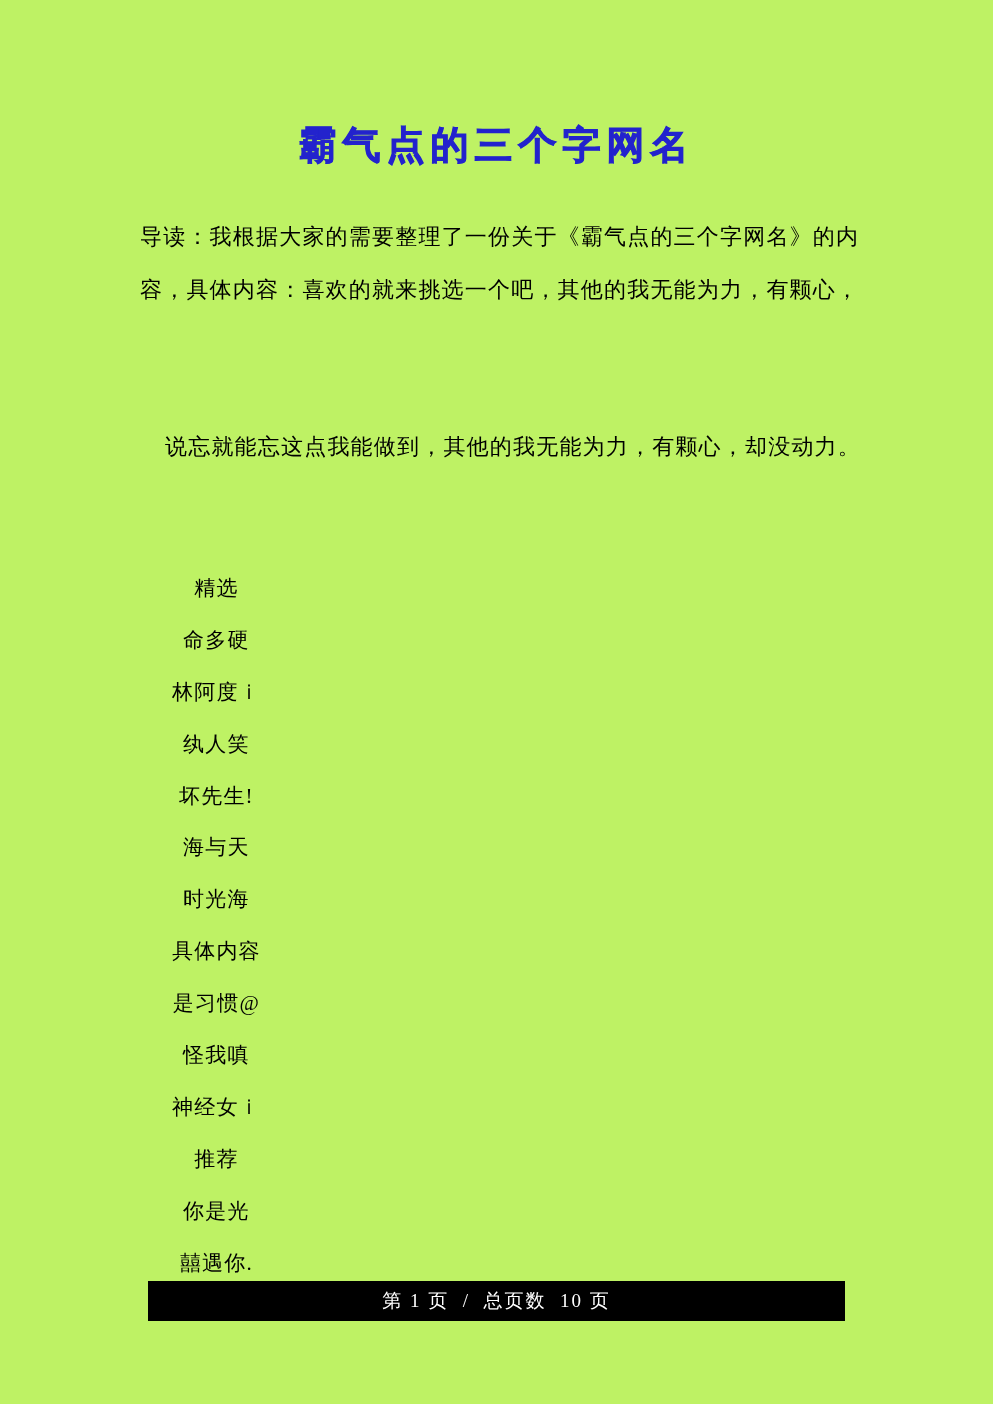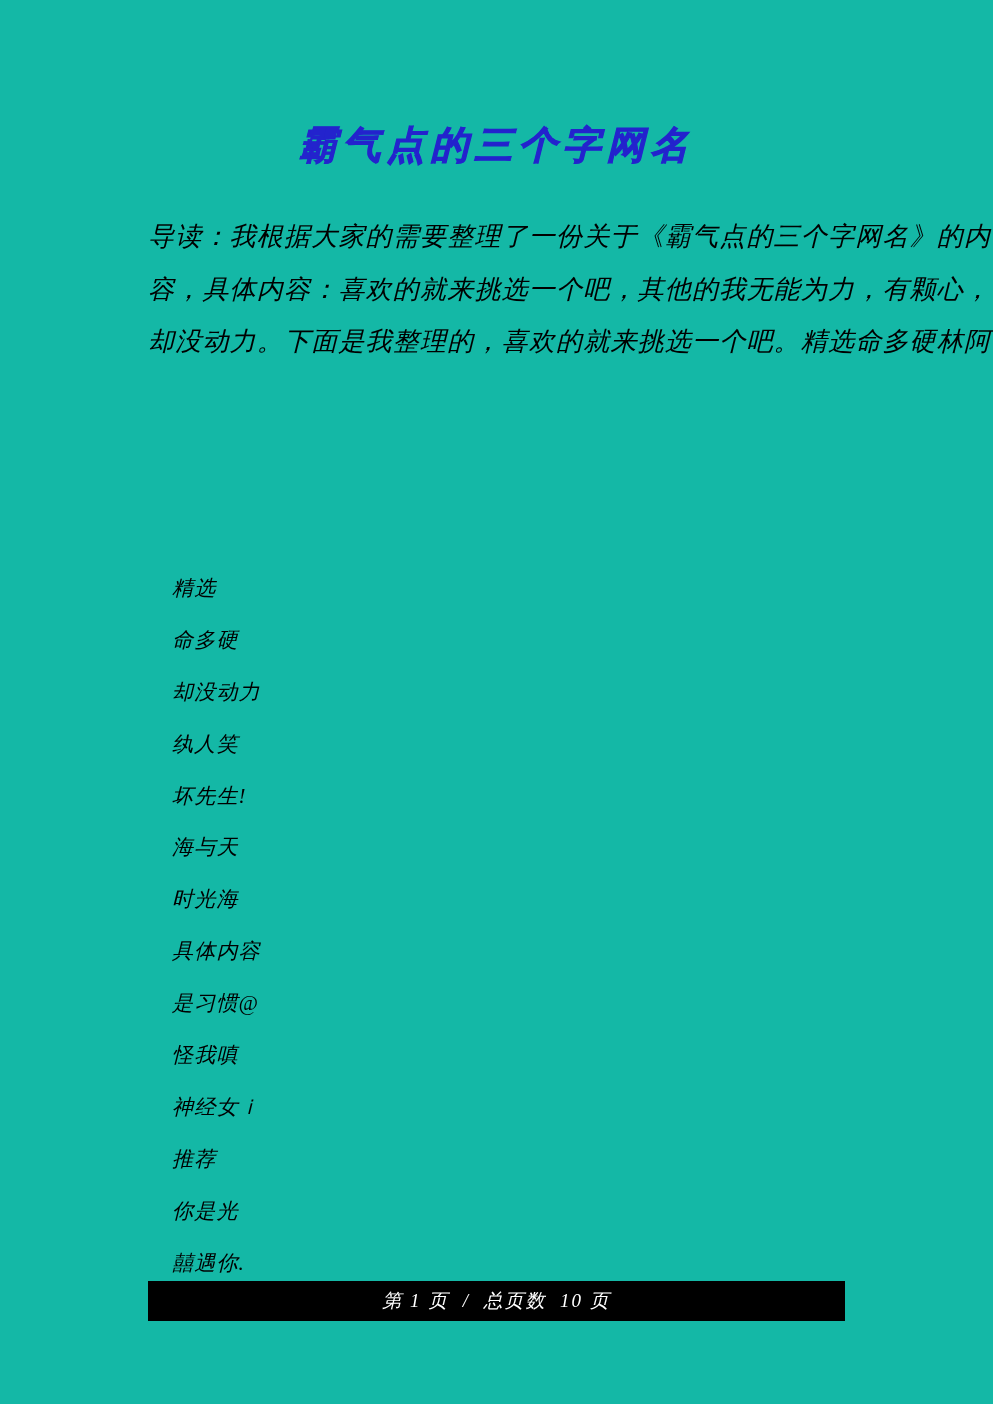--- a/index.html
+++ b/index.html
@@ -4,61 +4,60 @@
 <style>
   html, body {
     margin: 0;
     padding: 0;
     background: #ffffff;
   }
   .page {
     position: relative;
     width: 993px;
     height: 1404px;
-    background: #14b8a6;
+    background: #bef264;
     overflow: hidden;
     font-family: "Liberation Serif", "DejaVu Serif", serif;
     color: #000000;
-    font-style: italic;
   }
   .title {
     position: absolute;
     top: 121px;
     left: 0;
     width: 100%;
     margin: 0;
     text-align: center;
     font-family: "Liberation Sans", "DejaVu Sans", sans-serif;
     font-size: 38px;
     line-height: 48px;
     font-weight: bold;
     letter-spacing: 6px;
     color: var(--title-color, #2323CD);
     -webkit-text-stroke: 1px var(--title-color, #2323CD);
   }
   .para {
     position: absolute;
-    left: 148px;
+    left: 140px;
     width: 700px;
-    font-size: 26px;
+    font-size: 22px;
     letter-spacing: 1.2px;
     white-space: nowrap;
   }
   .para .line { height: 52.6px; line-height: 52.6px; }
   .para1 { top: 211px; }
   .para2 { top: 421px; }
   .para2 .indent { text-indent: 25px; }
   .namelist {
     position: absolute;
     left: 172px;
     top: 563px;
     font-size: 21px;
     letter-spacing: 1.2px;
   }
-  .namelist .name-item { height: 51.9px; line-height: 51.9px; white-space: nowrap; }
+  .namelist .name-item { height: 51.9px; line-height: 51.9px; white-space: nowrap; text-align: center; }
   .footer {
     position: absolute;
     left: 148px;
     top: 1281px;
     width: 697px;
     height: 40px;
     background: var(--footer-bg, #000000);
     color: var(--footer-fg, #FFFFFF);
     display: flex;
     align-items: center;
@@ -72,30 +71,30 @@
 </head>
 <body>
 
 <div class="page">
 
   <h1 class="title">霸气点的三个字网名</h1>
 
   <div class="para para1">
       <div class="line">导读：我根据大家的需要整理了一份关于《霸气点的三个字网名》的内</div>
       <div class="line">容，具体内容：喜欢的就来挑选一个吧，其他的我无能为力，有颗心，</div>
-      <div class="line">却没动力。下面是我整理的，喜欢的就来挑选一个吧。精选命多硬林阿</div>
     </div>
 
   <div class="para para2">
+    <div class="line indent">说忘就能忘这点我能做到，其他的我无能为力，有颗心，却没动力。</div>
   </div>
 
   <div class="namelist">
       <div class="name-item">精选</div>
       <div class="name-item">命多硬</div>
-      <div class="name-item">却没动力</div>
+      <div class="name-item">林阿度ｉ</div>
       <div class="name-item">纨人笑</div>
       <div class="name-item">坏先生!</div>
       <div class="name-item">海与天</div>
       <div class="name-item">时光海</div>
       <div class="name-item">具体内容</div>
       <div class="name-item">是习惯@</div>
       <div class="name-item">怪我嗔</div>
       <div class="name-item">神经女ｉ</div>
       <div class="name-item">推荐</div>
       <div class="name-item">你是光</div>

